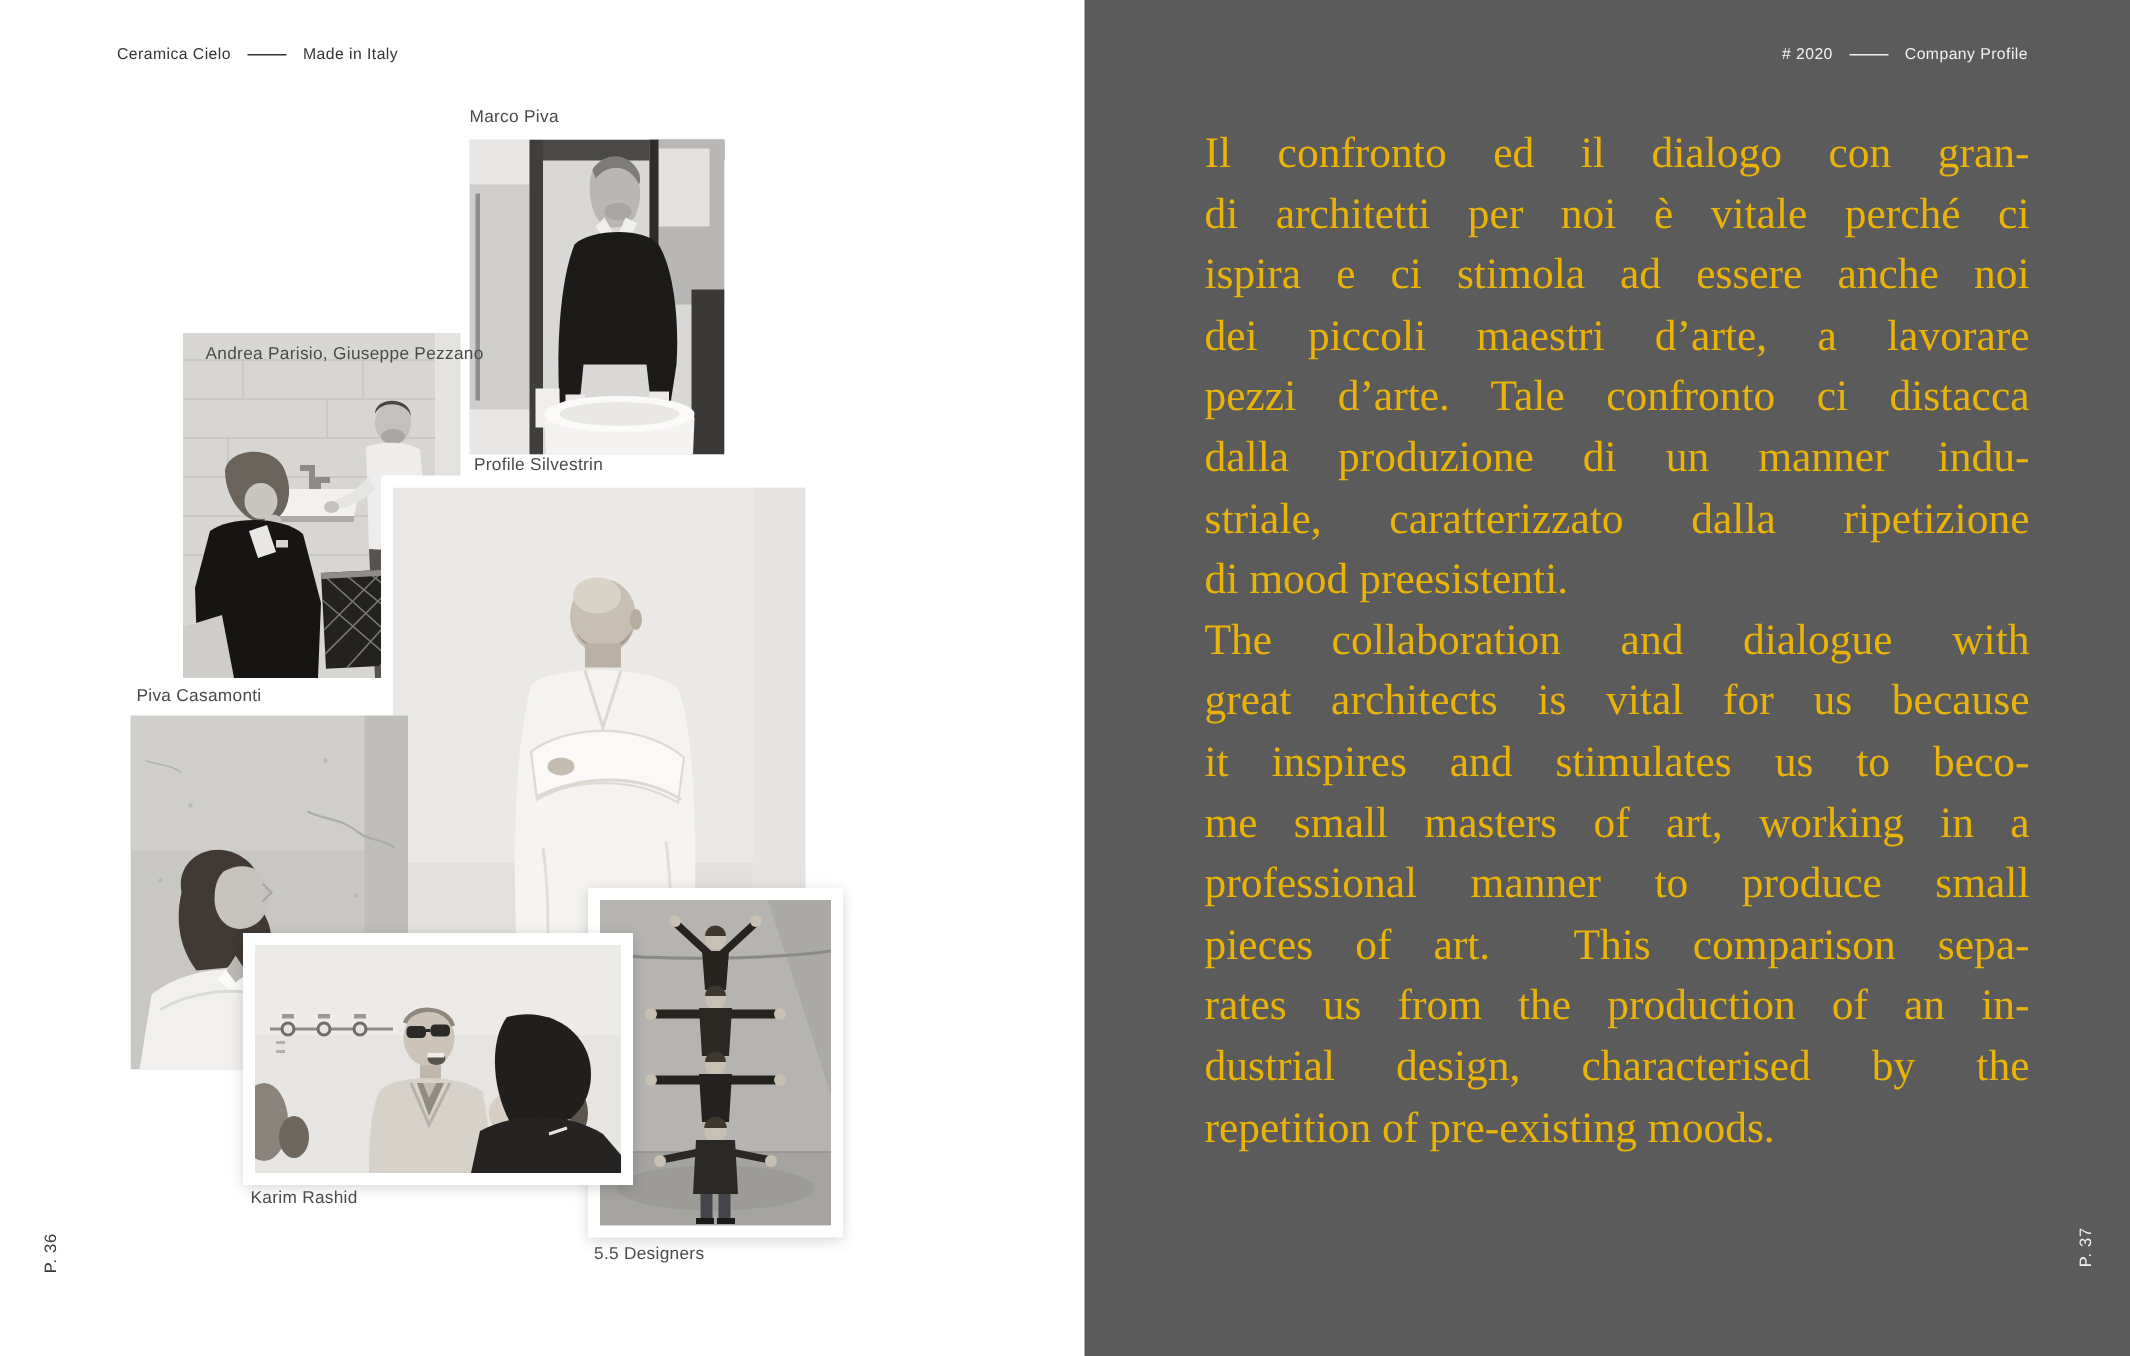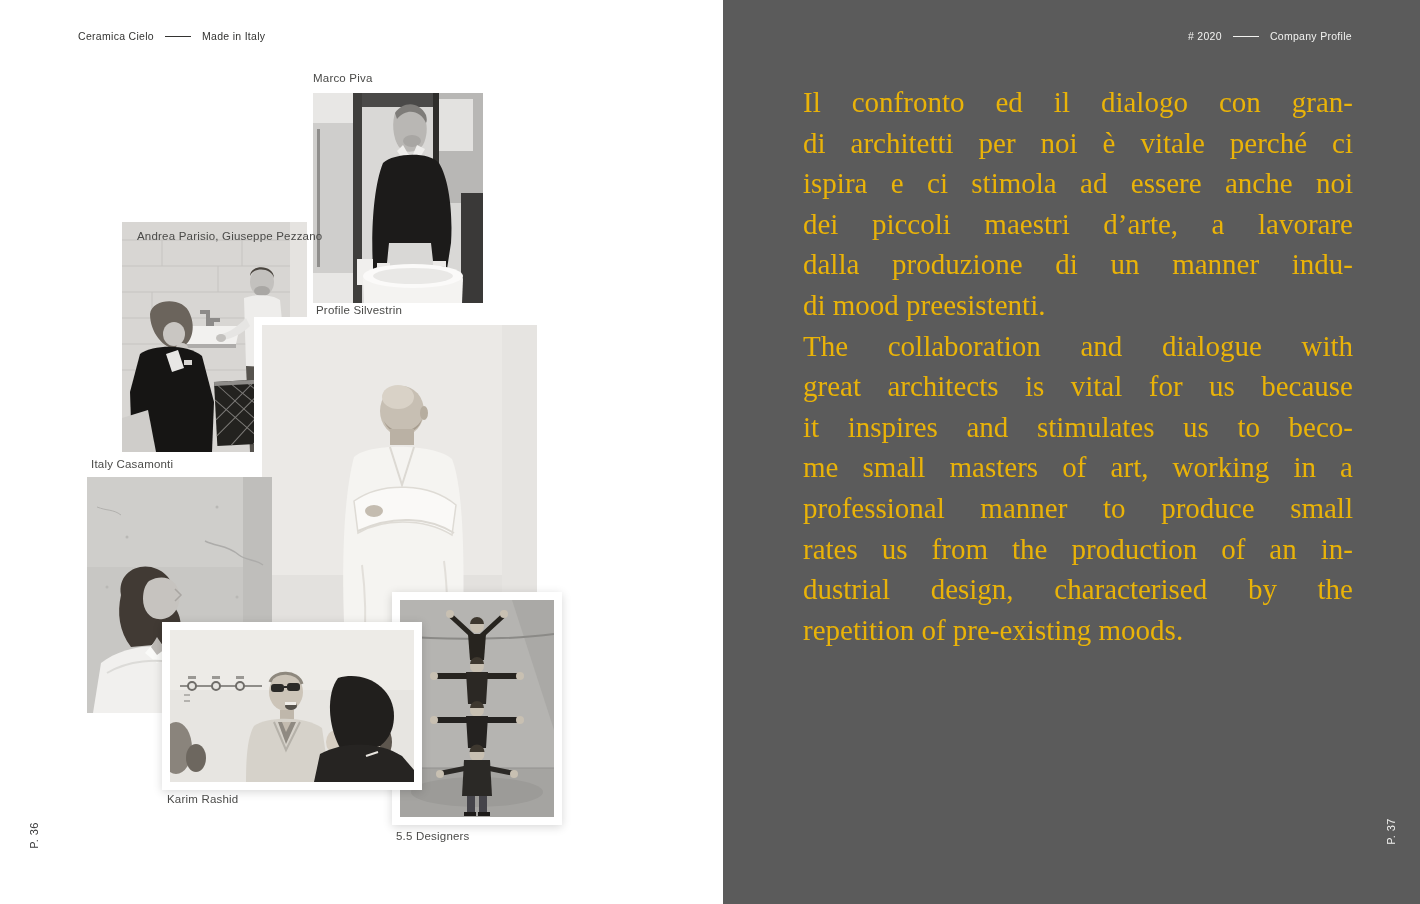--- a/index.html
+++ b/index.html
@@ -144,21 +144,21 @@
       <path d="M92,132 C106,118 172,118 190,134 C200,160 204,220 200,338 L84,338 C78,240 82,170 92,132 Z" fill="#f5f4f1"></path>
       <path d="M128,122 L140,160 L152,122" stroke="#dcd9d3" fill="none" stroke-width="2"></path>
       <path d="M92,176 C120,156 168,158 194,180 L190,210 C160,192 120,194 96,208 Z" fill="#faf9f7" stroke="#dedbd5" stroke-width="1.5"></path>
       <path d="M96,206 C130,190 166,192 192,208" stroke="#dcd9d3" stroke-width="2" fill="none"></path>
       <ellipse cx="112" cy="186" rx="9" ry="6" fill="#c4bcb0"></ellipse>
       <path d="M100,240 C104,270 104,300 102,330" stroke="#e2dfda" stroke-width="2" fill="none"></path>
       <path d="M182,236 C186,266 186,300 184,332" stroke="#e2dfda" stroke-width="2" fill="none"></path>
     </svg>
   </figure>
 
-  <div class="caption" style="left:91px;top:458px;">Italy Casamonti</div>
+  <div class="caption" style="left:91px;top:458px;">Piva Casamonti</div>
   <figure class="photo z4" style="left:87px;top:477px;margin:0;">
     <svg viewBox="0 0 185 236" width="185" height="236">
       <rect width="185" height="236" fill="#c8c7c4"></rect>
       <rect width="185" height="90" fill="#cfcecb"></rect>
       <rect x="156" y="0" width="29" height="236" fill="#bfbebb"></rect>
       <path d="M118,64 C130,70 140,68 152,78 C160,84 168,82 176,88" stroke="#adacaa" fill="none" stroke-width="1.5"></path>
       <path d="M10,30 C20,34 26,32 34,38" stroke="#b2b1ae" stroke-width="1" fill="none"></path>
       <circle cx="130" cy="30" r="1.5" fill="#b9b8b5"></circle>
         <circle cx="40" cy="60" r="1.5" fill="#b9b8b5"></circle>
       <circle cx="150" cy="120" r="1.5" fill="#b9b8b5"></circle>
@@ -269,26 +269,29 @@
     <span># 2020</span>
     <span class="dash"></span>
     <span>Company Profile</span>
   </header>
 
   <div class="text-block">
     <div class="line">Il confronto ed il dialogo con gran-</div>
     <div class="line">di architetti per noi è vitale perché ci</div>
     <div class="line">ispira e ci stimola ad essere anche noi</div>
     <div class="line">dei piccoli maestri d’arte, a lavorare</div>
+    <div class="line">pezzi d’arte. Tale confronto ci distacca</div>
     <div class="line">dalla produzione di un manner indu-</div>
+    <div class="line">striale, caratterizzato dalla ripetizione</div>
     <div class="line para-end">di mood preesistenti.</div>
     <div class="line">The collaboration and dialogue with</div>
     <div class="line">great architects is vital for us because</div>
     <div class="line">it inspires and stimulates us to beco-</div>
     <div class="line">me small masters of art, working in a</div>
     <div class="line">professional manner to produce small</div>
+    <div class="line">pieces of art.&nbsp; This comparison sepa-</div>
     <div class="line">rates us from the production of an in-</div>
     <div class="line">dustrial design, characterised by the</div>
     <div class="line para-end">repetition of pre-existing moods.</div>
   </div>
 
   <div class="pagenum pagenum-right">P. 37</div>
 </section>
 
 </body></html>

